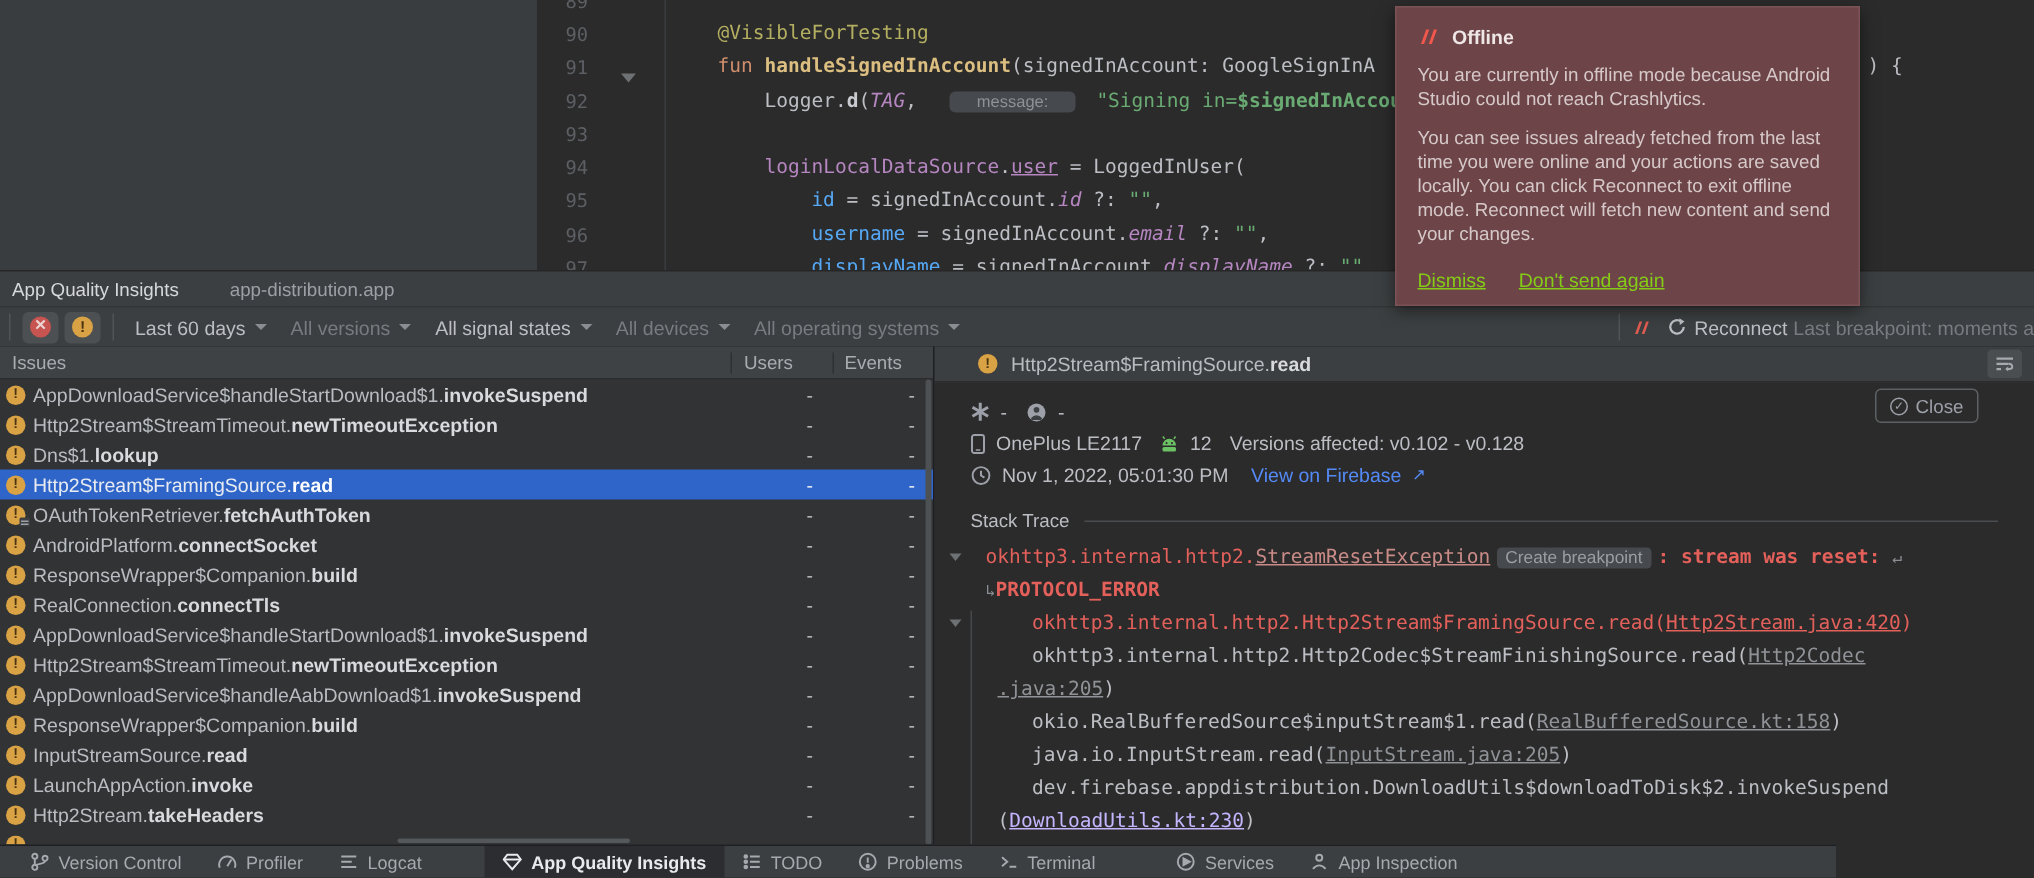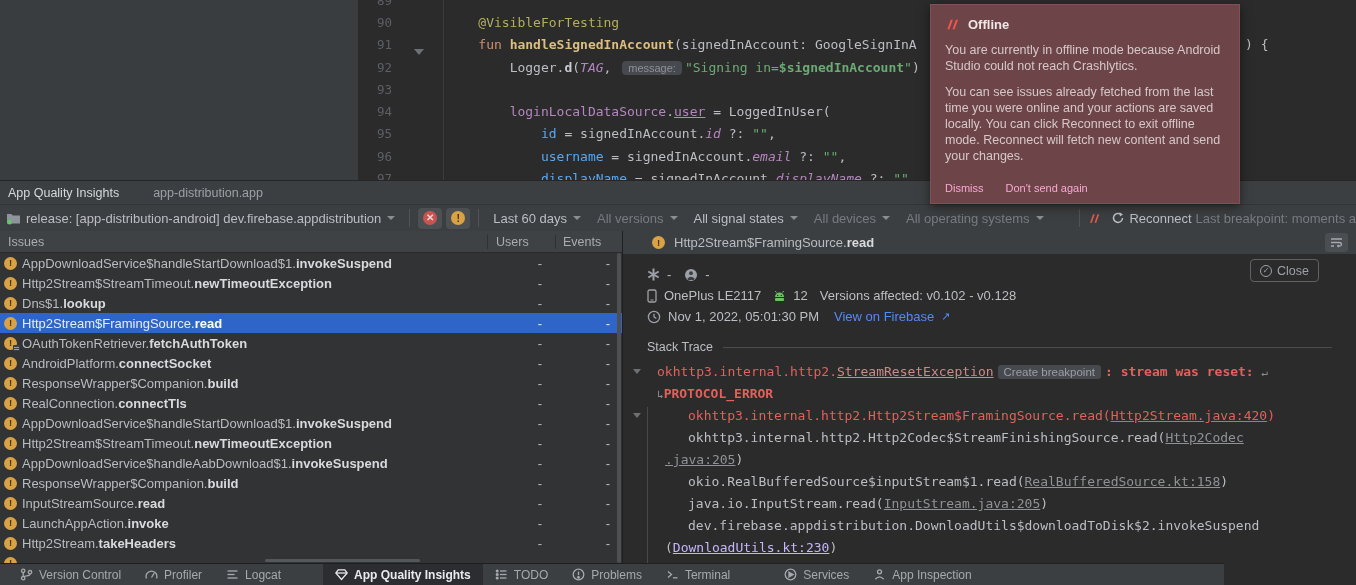--- a/index.html
+++ b/index.html
@@ -18,31 +18,31 @@
   .ed-mid { width:51px; position:relative; }
   .ed-fold { position:absolute; left:22px; top:4px; width:0; height:0;
     border-left:5px solid transparent; border-right:5px solid transparent; border-top:6px solid #6E7174; }
   .ed-code { flex:1; padding-left:4px; color:#BCBEC4; }
   .tk-fg { color:#BCBEC4; } .tk-fgb { color:#C9CBD0; font-weight:bold; }
   .tk-kw { color:#CF8E6D; } .tk-fn { color:#DCBE80; font-weight:bold; }
   .tk-ann { color:#B3AE60; } .tk-str { color:#6AAB73; } .tk-strv { color:#6AAB73; font-weight:bold; }
   .tk-prop { color:#B586C0; font-style:italic; } .tk-propu { color:#B586C0; text-decoration:underline; }
   .tk-purple { color:#B586C0; } .tk-blue { color:#56A8F5; }
   .tk-chip { font-family:"Liberation Sans",sans-serif; font-size:11px; background:#46494D; color:#8E9196;
-    border-radius:4px; padding:1px 6px; margin:0 3px; }
+    border-radius:4px; padding:1px 18px; margin:0 14px; }
   #ed-tail { position:absolute; left:887px; top:34px; height:22.3px; line-height:22.3px;
     font-family:"DejaVu Sans Mono", monospace; font-size:13px; color:#BCBEC4; white-space:pre; }
 
   
   #popup { position:absolute; left:930px; top:4px; width:310px; height:200px; background:#6D4549;
     border:1px solid #7C5256; box-shadow:0 3px 10px rgba(0,0,0,.5); z-index:30; padding:12px 14px; }
   #popup .p-title { display:flex; align-items:center; gap:8px; color:#EFE6E6; font-weight:bold; font-size:13px; }
   #popup p { color:#D6C8C8; font-size:12.5px; line-height:16px; margin-top:10px; }
   #popup .p-links { position:absolute; left:14px; bottom:9px; display:flex; gap:22px; }
-  #popup .p-links span { color:#f9a8d4; font-size:11px; cursor:pointer; }
+  #popup .p-links span { color:#84cc16; font-size:13px; cursor:pointer;text-decoration:underline; }
 
   
   #aqi-head { position:absolute; left:0; top:180px; width:1356px; height:24px; background:#3C3F41;
     border-top:1px solid #262626; display:flex; align-items:center; }
   #aqi-head .t1 { color:#D6D8DC; font-size:12.5px; margin-left:8px; }
   #aqi-head .t2 { color:#9CA0A6; font-size:12.5px; margin-left:34px; }
   #aqi-toolbar { position:absolute; left:0; top:204px; width:1356px; height:27px; background:#3C3F41;
     border-top:1px solid #323536; display:flex; align-items:center; font-size:13px; white-space:nowrap; overflow:hidden; }
   .tb-sep { width:1px; height:18px; background:#515456; margin:0 6px; flex:none; }
   .chev { display:inline-block; margin-left:6px; width:0; height:0; border-left:4px solid transparent;
@@ -165,28 +165,20 @@
     <span>Don't send again</span>
   </div>
 </div>
 
 <div id="aqi-head">
   <span class="t1">App Quality Insights</span>
   <span class="t2">app-distribution.app</span>
 </div>
 
 <div id="aqi-toolbar">
-  <div class="tb-item" style="margin-left:6px;">
-    <svg width="15" height="14" viewBox="0 0 15 14" style="margin-right:5px;">
-      <path d="M1,3 h4.2 l1.6,1.6 H14 v8 H1 Z" fill="#8F939A"></path>
-      <circle cx="3.6" cy="11.2" r="2.4" fill="#67C46C"></circle>
-    </svg>
-    <span>release: [app-distribution-android] dev.firebase.appdistribution</span>
-    <span class="chev"></span>
-  </div>
   <div class="tb-sep"></div>
   <div class="tb-toggle">
     <span class="circ-x">✕</span>
   </div>
   <div class="tb-toggle">
     <span class="circ-b">!</span>
   </div>
   <div class="tb-sep"></div>
   <div id="tb-filters" style="display:flex;align-items:center;">
       <div class="tb-item">

